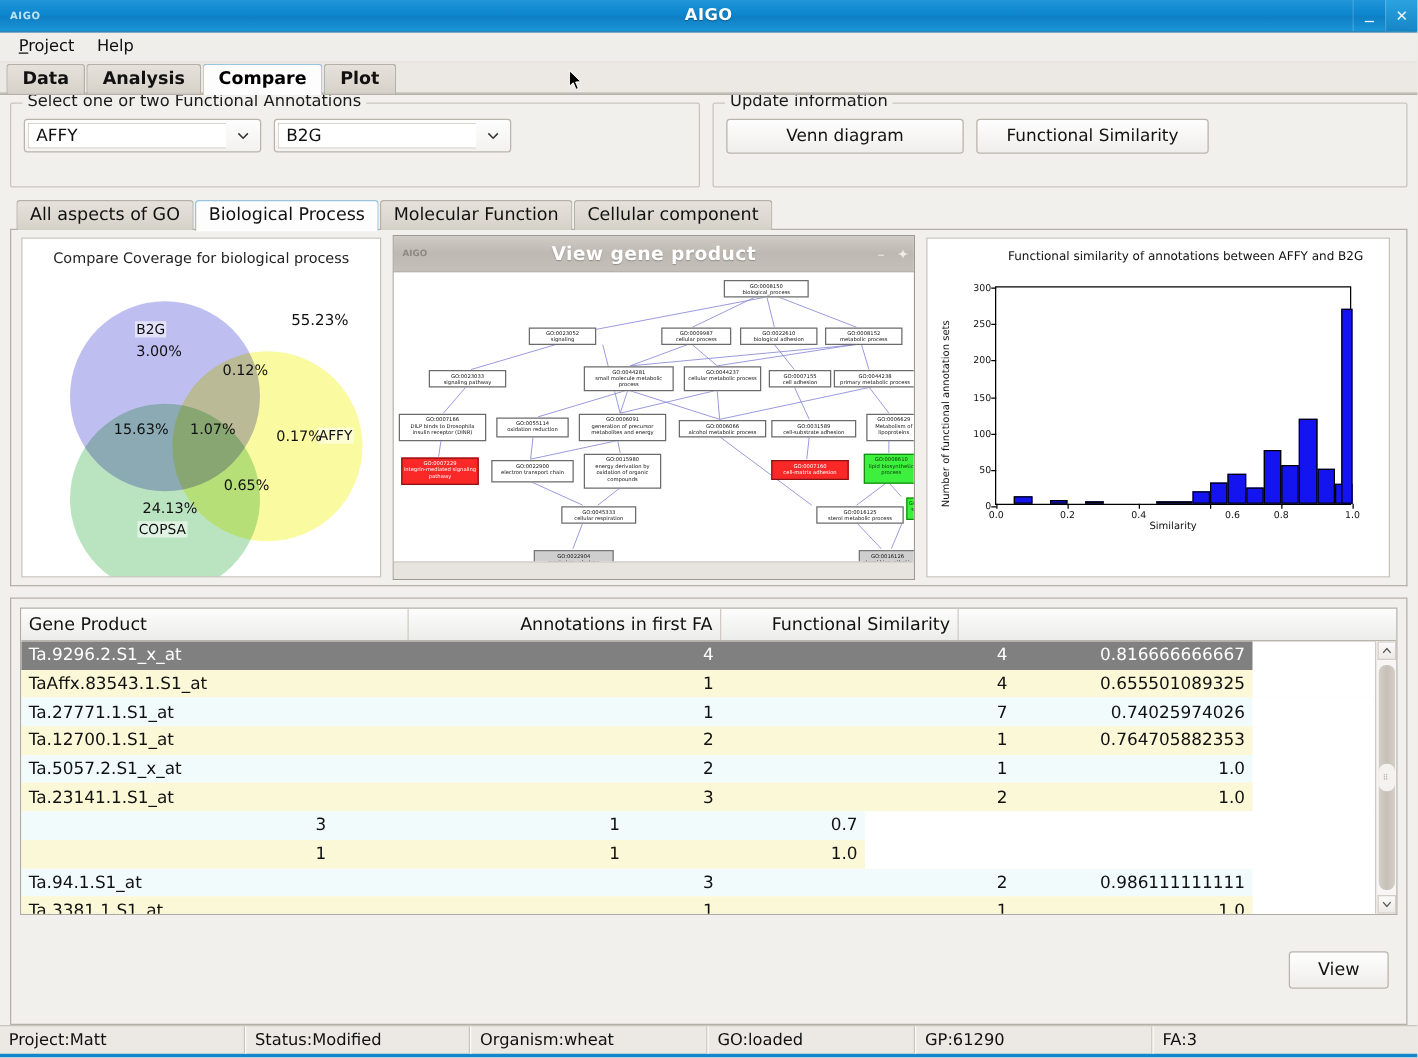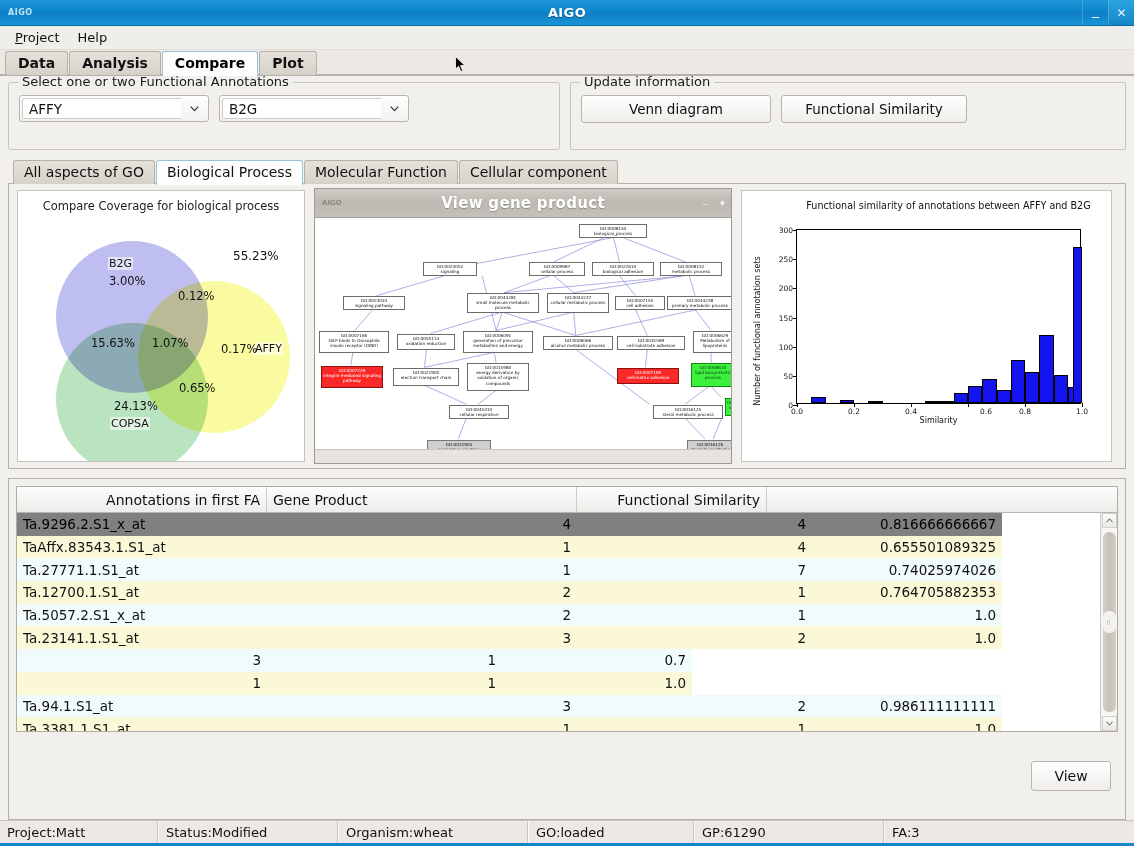--- a/index.html
+++ b/index.html
@@ -314,21 +314,21 @@
   .th.c1 { width: 250px; justify-content: flex-end; }
   .th.c2 { width: 235px; justify-content: flex-end; }
   .th.c3 { width: 190px; justify-content: flex-end; }
   .th.c4 { flex: 1 1 auto; border-right: none; }
 
   .tbody { flex: 1 1 auto; position: relative; overflow: hidden; display: flex; }
   .rows { flex: 1 1 auto; overflow: hidden; }
   .trow { display: flex; height: 22.7px; align-items: center; font-size: 13.5px; color: #111; }
   .trow.odd  { background: #f2fbfb; }
   .trow.even { background: #fbf8d8; }
-  .trow.sel  { background: #808080; color: #000000; }
+  .trow.sel  { background: #808080; color: #ffffff; }
   .td { padding: 0 6px; display: flex; align-items: center; }
   .td.c0 { width: 310px; justify-content: flex-start; }
   .td.c1 { width: 250px; justify-content: flex-end; }
   .td.c2 { width: 235px; justify-content: flex-end; }
   .td.c3 { width: 190px; justify-content: flex-end; }
   .td.c4 { flex: 1 1 auto; background: #fff; align-self: stretch; }
   .trow.sel .td.c4 { background: #fff; }
 
   .vscroll {
     width: 17px; flex: 0 0 17px;
@@ -378,21 +378,21 @@
     border-bottom: 3px solid #1387c9;
   }
   .st-cell {
     font-size: 13px; color: #111;
     display: flex; align-items: center;
     padding-left: 7px;
     border-right: 1px solid #c9c5bd;
     border-left: 1px solid #fbfaf8;
   }
   .st-cell:first-child { border-left: none; }
-  .st-0 { width: 158px; }
+  .st-0 { width: 196px; }
   .st-1 { width: 180px; }
   .st-2 { width: 190px; }
   .st-3 { width: 166px; }
   .st-4 { width: 190px; }
   .st-5 { flex: 1 1 auto; border-right: none; }
 
   
   .cursor { position: absolute; left: 455px; top: 56px; width: 12px; height: 18px; pointer-events: none; z-index: 50; }
 </style>
 </head>
@@ -621,22 +621,22 @@
               <div class="xtickmark" style="left: 285px;"></div>
             </div>
         </div>
       </div>
 
     </div>
 
     <div class="tablebox">
       <div class="tablewrap">
         <div class="thead">
+          <div class="th c0">Gene Product</div>
           <div class="th c1">Annotations in first FA</div>
-          <div class="th c0">Gene Product</div>
           <div class="th c3">Functional Similarity</div>
           <div class="th c4"></div>
         </div>
         <div class="tbody">
           <div class="rows" id="rows">
               <div class="trow sel">
                 <div class="td c0">Ta.9296.2.S1_x_at</div>
                 <div class="td c1">4</div>
                 <div class="td c2">4</div>
                 <div class="td c3">0.816666666667</div>

